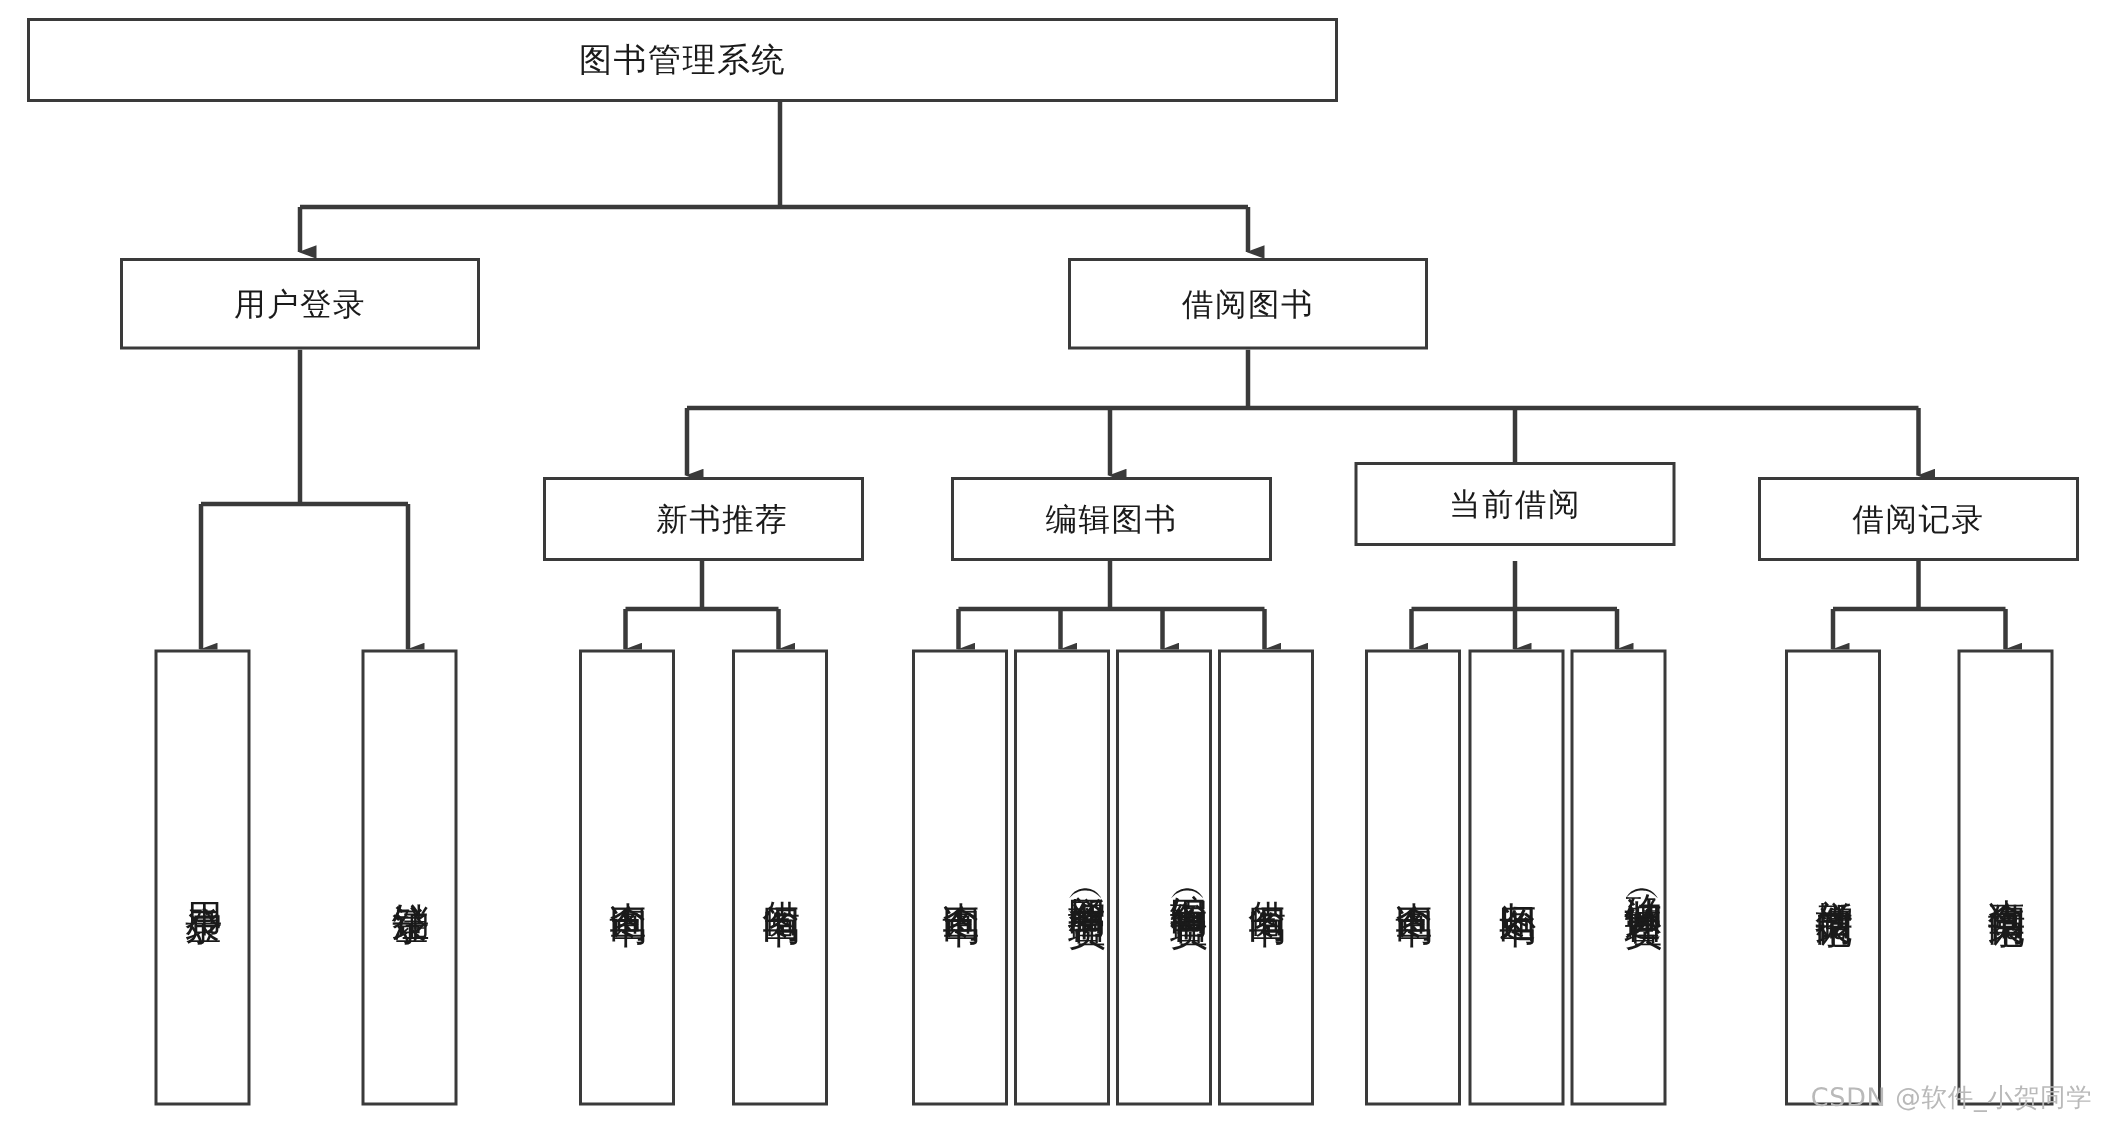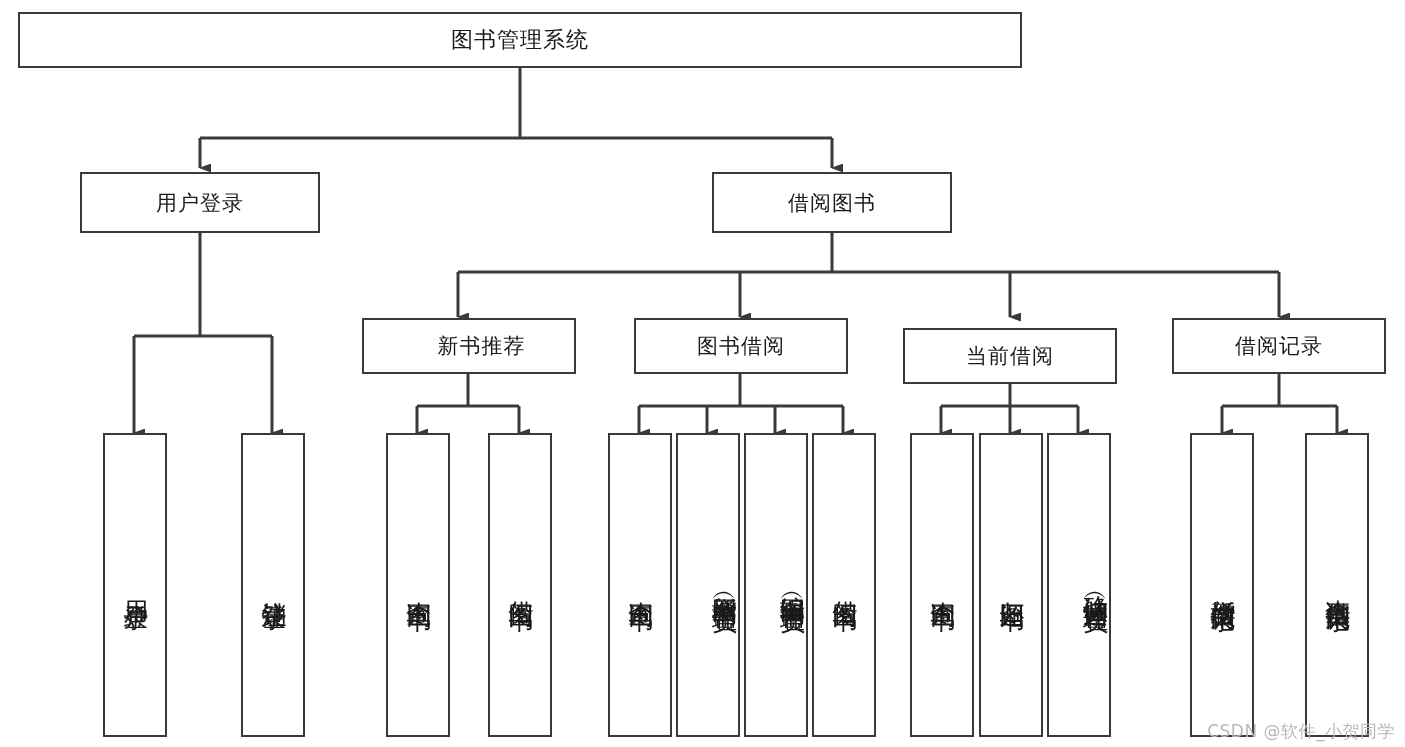--- a/index.html
+++ b/index.html
@@ -113,31 +113,31 @@
       <path d="M1010,406 L1010,433" marker-end="url(#arrow)"></path>
       <path d="M1078,406 L1078,433" marker-end="url(#arrow)"></path>
 
       <path d="M1279,374 L1279,406"></path>
       <path d="M1222,406 L1337,406"></path>
       <path d="M1222,406 L1222,433" marker-end="url(#arrow)"></path>
       <path d="M1337,406 L1337,433" marker-end="url(#arrow)"></path>
     </g>
   </svg>
 
-  <div class="node h-text" id="root-node" style="left:18px;top:12px;width:1004px;height:56px;">图书管理系统</div>
+  <div class="node h-text" id="root-node" style="left:18px;top:12px;width:874px;height:56px;">图书管理系统</div>
 
   <div class="node h-text" style="left:80px;top:172px;width:240px;height:61px;">用户登录</div>
 
   <div class="node h-text" style="left:712px;top:172px;width:240px;height:61px;">借阅图书</div>
 
   <div class="node h-text" style="left:362px;top:318px;width:214px;height:56px;padding-left:25px;">新书推荐</div>
 
-  <div class="node h-text" style="left:634px;top:318px;width:214px;height:56px;">图书借阅</div>
+  <div class="node h-text" style="left:634px;top:318px;width:214px;height:56px;">编辑图书</div>
 
-  <div class="node h-text" style="left:903px;top:328px;width:214px;height:56px;">当前借阅</div>
+  <div class="node h-text" style="left:903px;top:308px;width:214px;height:56px;">当前借阅</div>
 
   <div class="node h-text" style="left:1172px;top:318px;width:214px;height:56px;">借阅记录</div>
 
   <div class="node v-text" style="left:103px;top:433px;width:64px;height:304px;">
     <span class="vlabel">用户登录</span>
   </div>
 
   <div class="node v-text" style="left:241px;top:433px;width:64px;height:304px;">
     <span class="vlabel">注销登录</span>
   </div>

